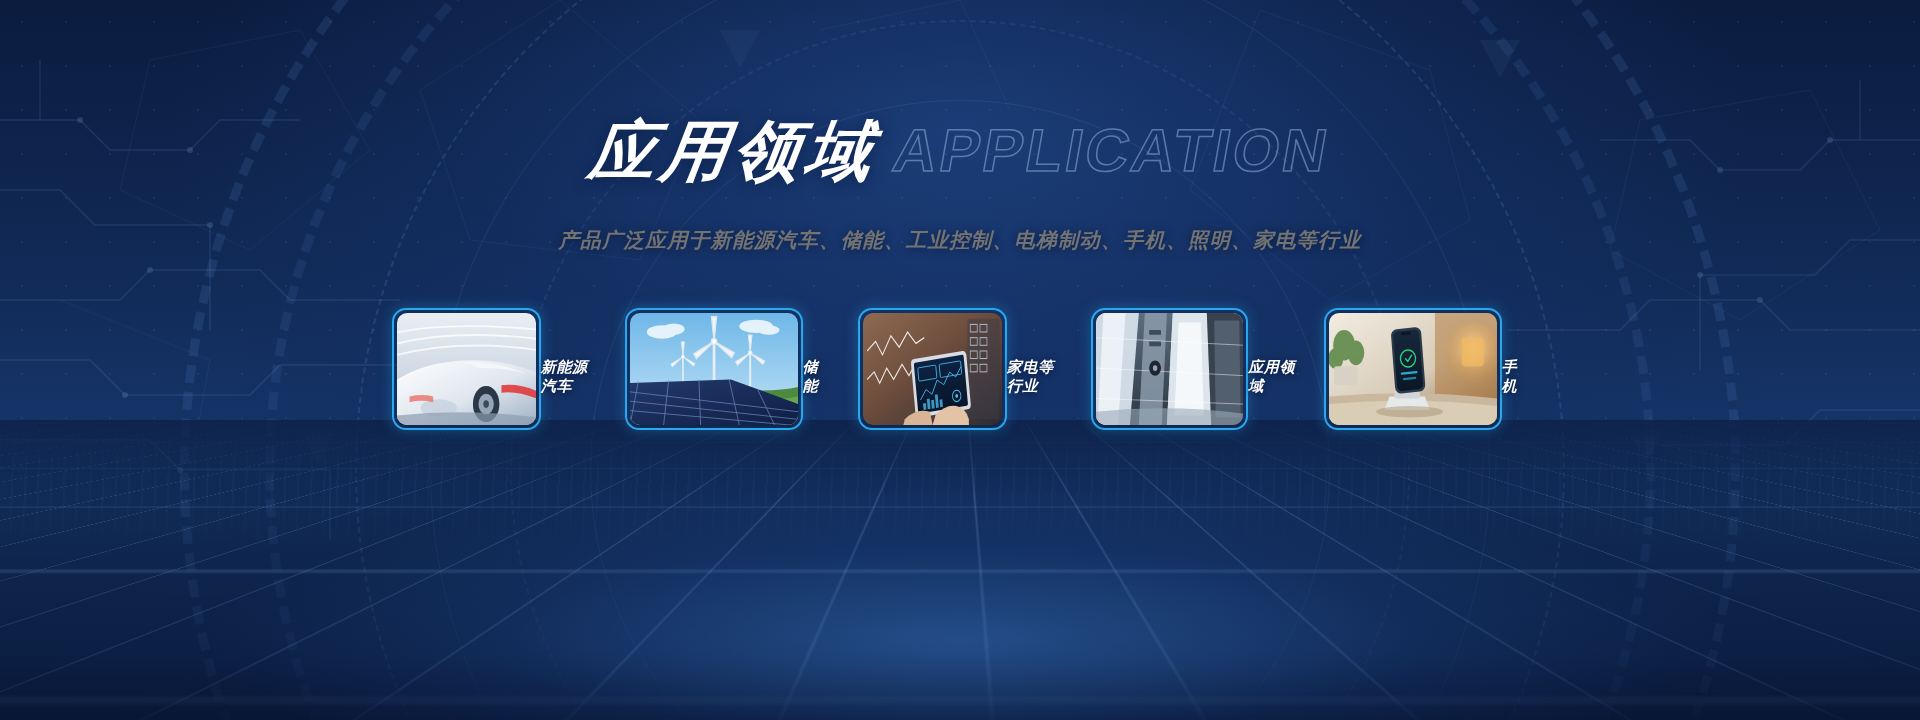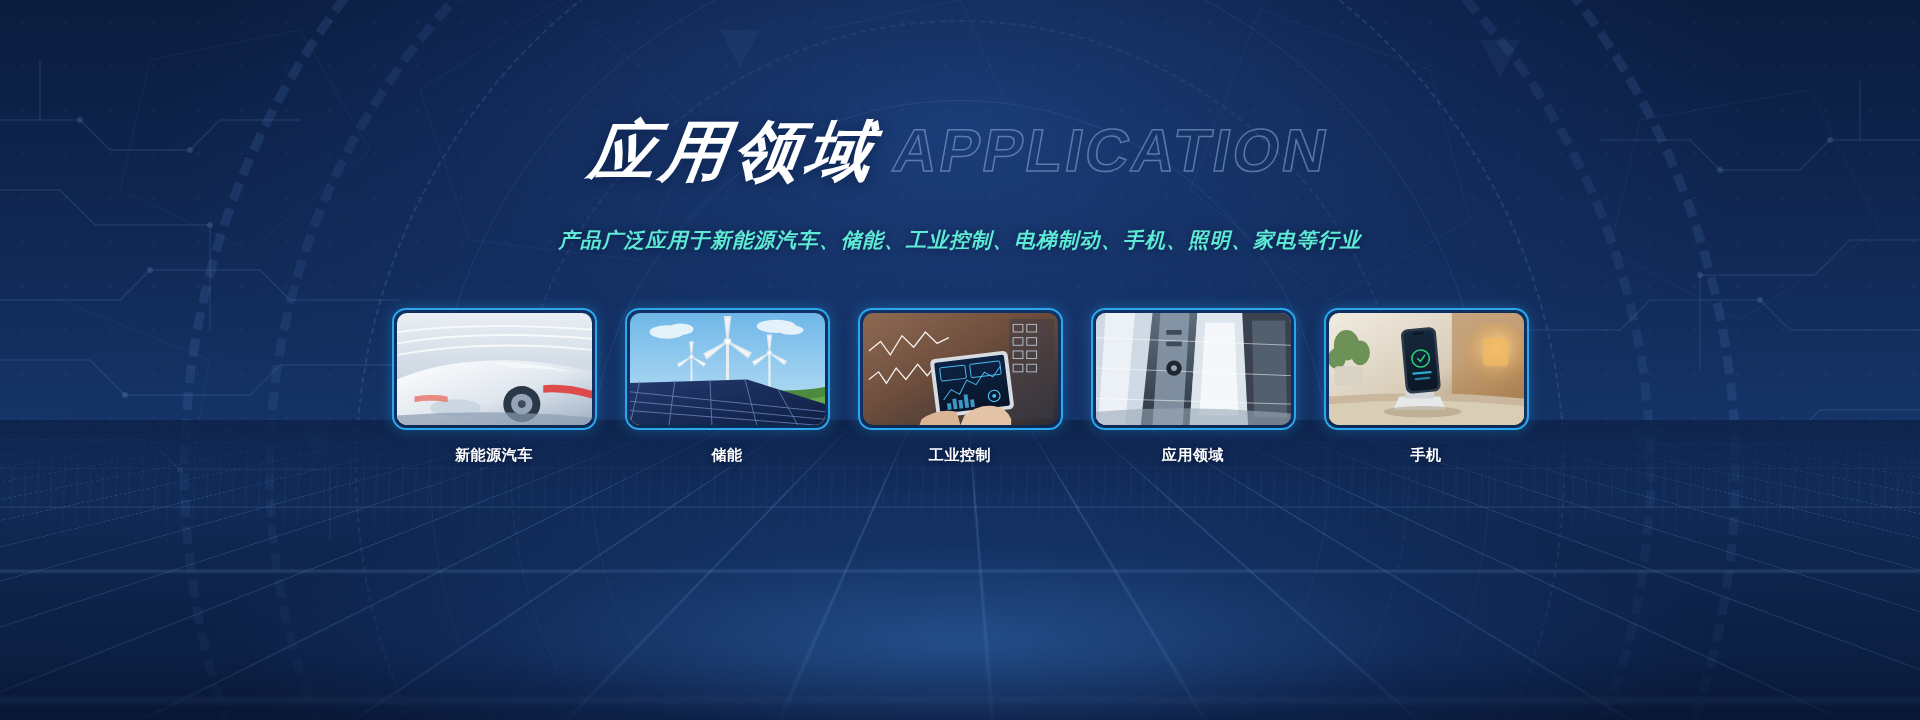--- a/index.html
+++ b/index.html
@@ -103,31 +103,31 @@
     font-size:60px; font-weight:bold; letter-spacing:3px; line-height:1;
     color:transparent;
     -webkit-text-stroke:1.5px rgba(168,200,240,.46);
     transform:skewX(-10deg);
     margin-bottom:3px;
     font-family:"Liberation Sans","DejaVu Sans",sans-serif;
   }
 
   .subtitle{
     position:absolute; left:0; right:0; top:226px; text-align:center;
-    font-size:20.5px; font-weight:bold; font-style:italic; color:#5eead4;
+    font-size:20.5px; font-weight:bold; font-style:italic; color:#737373;
     letter-spacing:1.2px;
     text-shadow:0 1px 8px rgba(8,25,60,.8);
   }
 
   
   .cards{
     position:absolute; left:0; right:0; top:308px;
     display:flex; justify-content:center; align-items:flex-start; gap:28px;
   }
-  .card{ width:205px; display:flex; flex-direction:column; align-items:center; }
+  .card{ width:205px; display:flex; flex-direction:row; align-items:center;font-style:italic; }
   .thumb{
     width:205px; height:122px; border-radius:14px;
     border:2px solid #2aa8ef; padding:3px; background:rgba(10,30,66,.35);
     box-shadow:0 0 14px rgba(42,168,239,.35), inset 0 0 8px rgba(42,168,239,.18);
   }
   .shot{ width:100%; height:100%; border-radius:10px; overflow:hidden; position:relative; }
   .cardlabel{
     margin-top:16px; font-size:15px; font-weight:bold; color:#ffffff; letter-spacing:.6px;
     text-shadow:0 1px 6px rgba(6,20,50,.85);
   }
@@ -388,21 +388,21 @@
                 <rect x="108" y="91" width="4" height="8"></rect>
               </g>
               <circle cx="133" cy="90" r="6" fill="none" stroke="#4fc3f7" stroke-width="1.2"></circle>
               <circle cx="133" cy="90" r="2" fill="#4fc3f7"></circle>
             </g>
             <path d="M104 108 Q118 96 134 98 Q148 100 152 112 L152 118 L100 118 Z" fill="#e4c2a6"></path>
             <path d="M60 112 Q76 100 96 104 L100 118 L58 118 Z" fill="#d9b495"></path>
           </svg>
         </div>
       </div>
-      <div class="cardlabel">工业控制</div>
+      <div class="cardlabel">家电等行业</div>
     </div>
 
     <div class="card">
       <div class="thumb">
         <div class="shot">
           <svg viewBox="0 0 200 118" preserveAspectRatio="none">
             <defs>
               <linearGradient id="g4bg" x1="0" y1="0" x2="1" y2="1">
                 <stop offset="0" stop-color="#e7edf3"></stop>
                   <stop offset="60%" stop-color="#b9c6d4"></stop>

